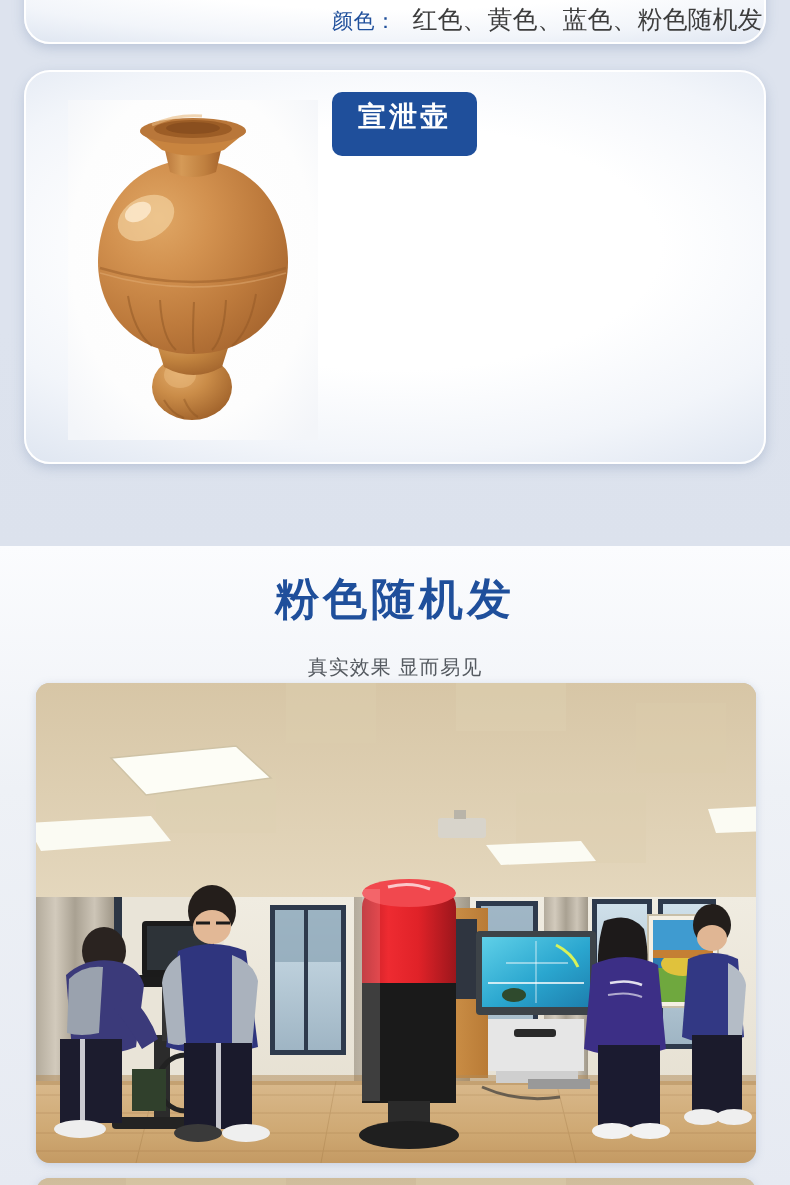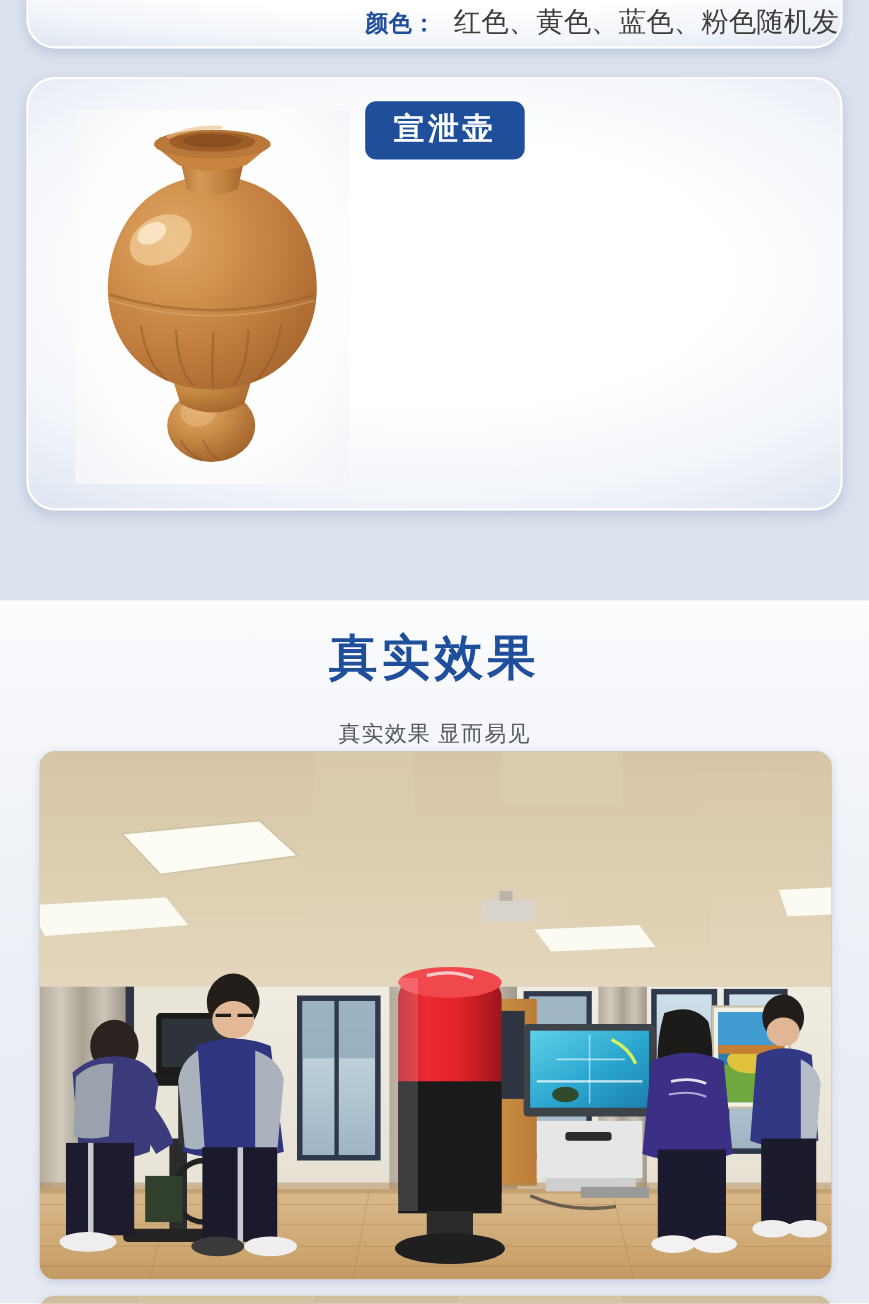--- a/index.html
+++ b/index.html
@@ -56,21 +56,21 @@
   }
 
   
   .spec-row {
     display: flex;
     align-items: baseline;
   }
 
   .spec-label {
     color: #1f4f9b;
-    font-weight: bold;
+    font-weight: normal;
     font-size: 21px;
     letter-spacing: 0.5px;
     white-space: nowrap;
   }
 
   .spec-value {
     color: #3d3d3d;
     font-size: 25px;
     white-space: nowrap;
     margin-left: 16px;
@@ -96,21 +96,21 @@
 
   .title-badge {
     position: absolute;
     left: 306px;
     top: 20px;
     background: #1f4f9b;
     color: #ffffff;
     font-size: 28px;
     font-weight: bold;
     letter-spacing: 3px;
-    padding: 10px 26px 12px 26px;
+    padding: 10px 26px 23px 26px;
     border-radius: 10px;
     line-height: 1.1;
   }
 
   .spec-list {
     position: absolute;
     left: 306px;
     top: 96px;
     width: 420px;
   }
@@ -251,21 +251,21 @@
 
       <div class="title-badge">宣泄壶</div>
 
     </div>
   </div>
 </div>
 
 <div class="gallery-section">
 
   <div class="gallery-heading">
-    <div class="gallery-title">真实效果</div>
+    <div class="gallery-title">粉色随机发</div>
     <div class="gallery-subtitle">真实效果   显而易见</div>
   </div>
 
   <div class="photo-frame photo-1">
     <svg class="photo-svg" viewBox="0 0 720 480" preserveAspectRatio="xMidYMid slice" xmlns="http://www.w3.org/2000/svg" aria-hidden="true">
       <defs>
         <linearGradient id="ceil" x1="0" y1="0" x2="0" y2="1">
           <stop offset="0%" stop-color="#d7c6a6"></stop>
           <stop offset="100%" stop-color="#e4d7bd"></stop>
         </linearGradient>

